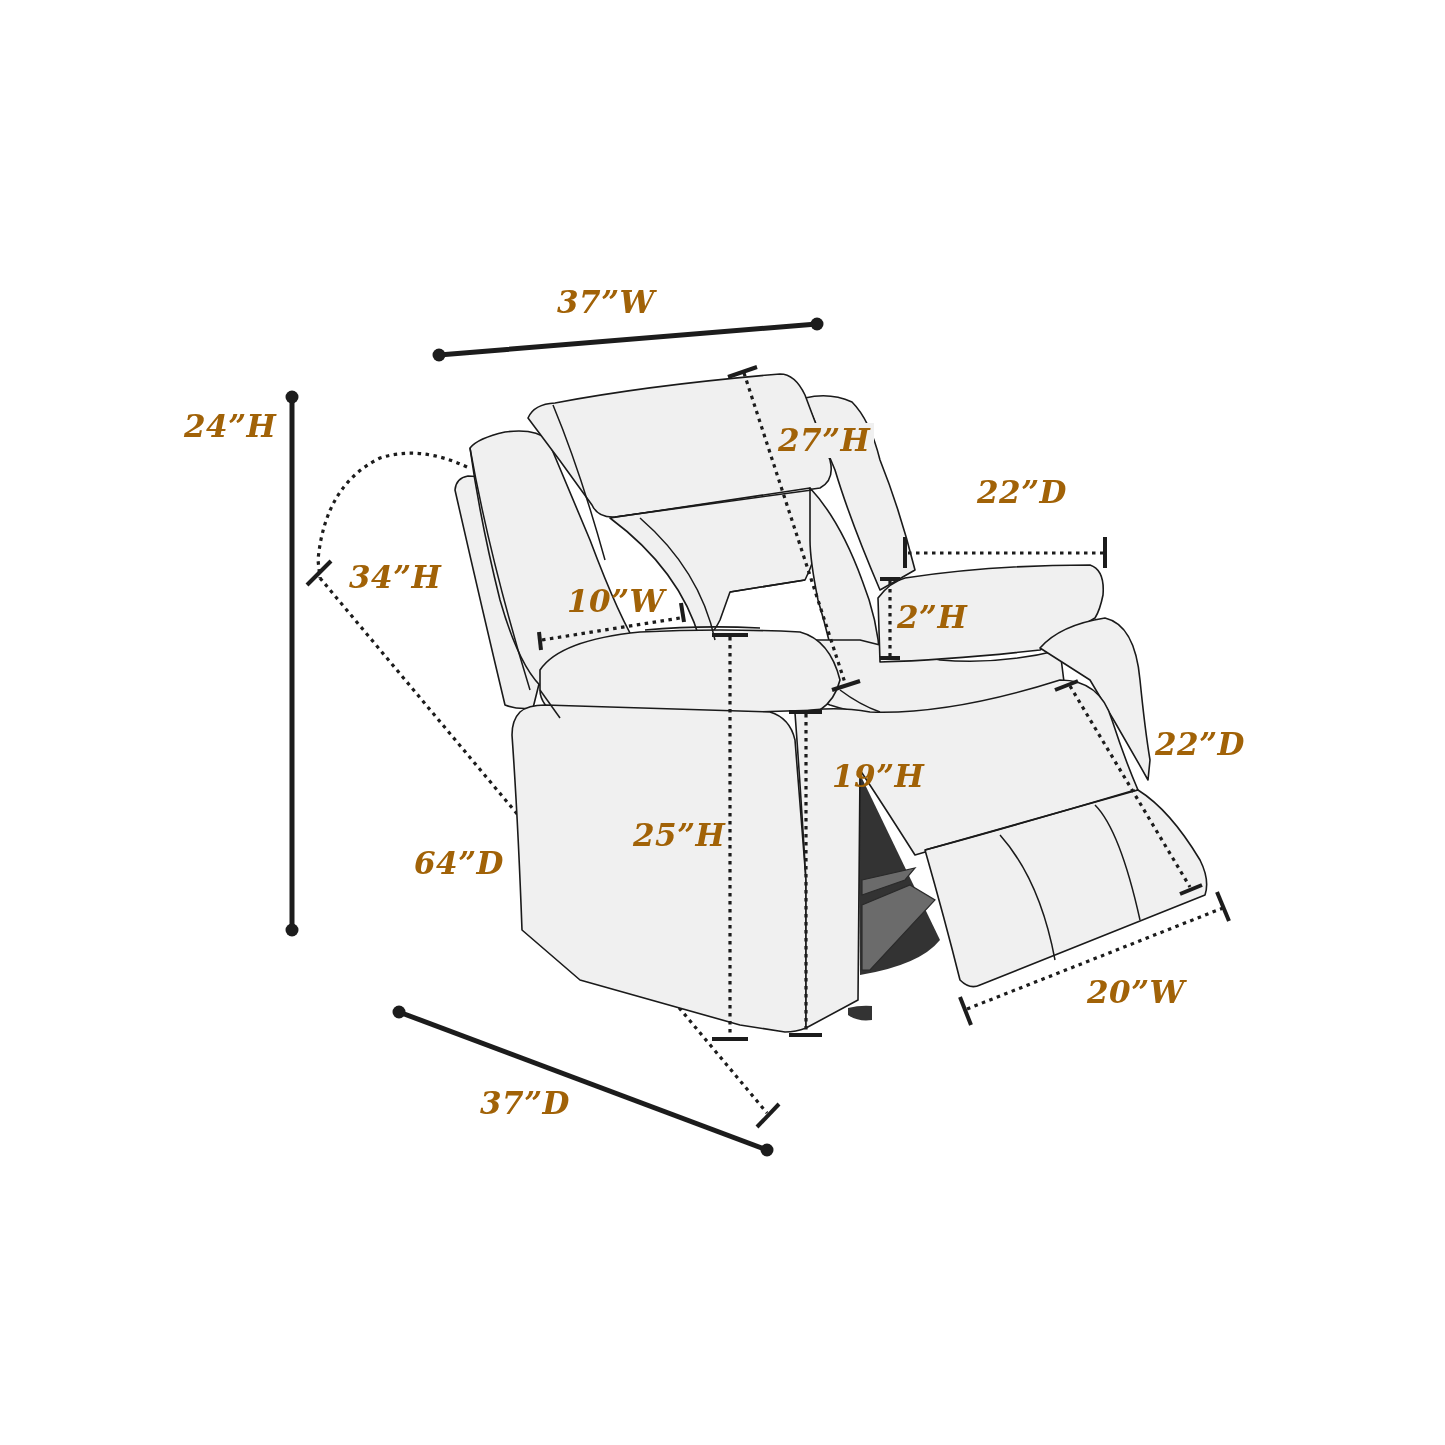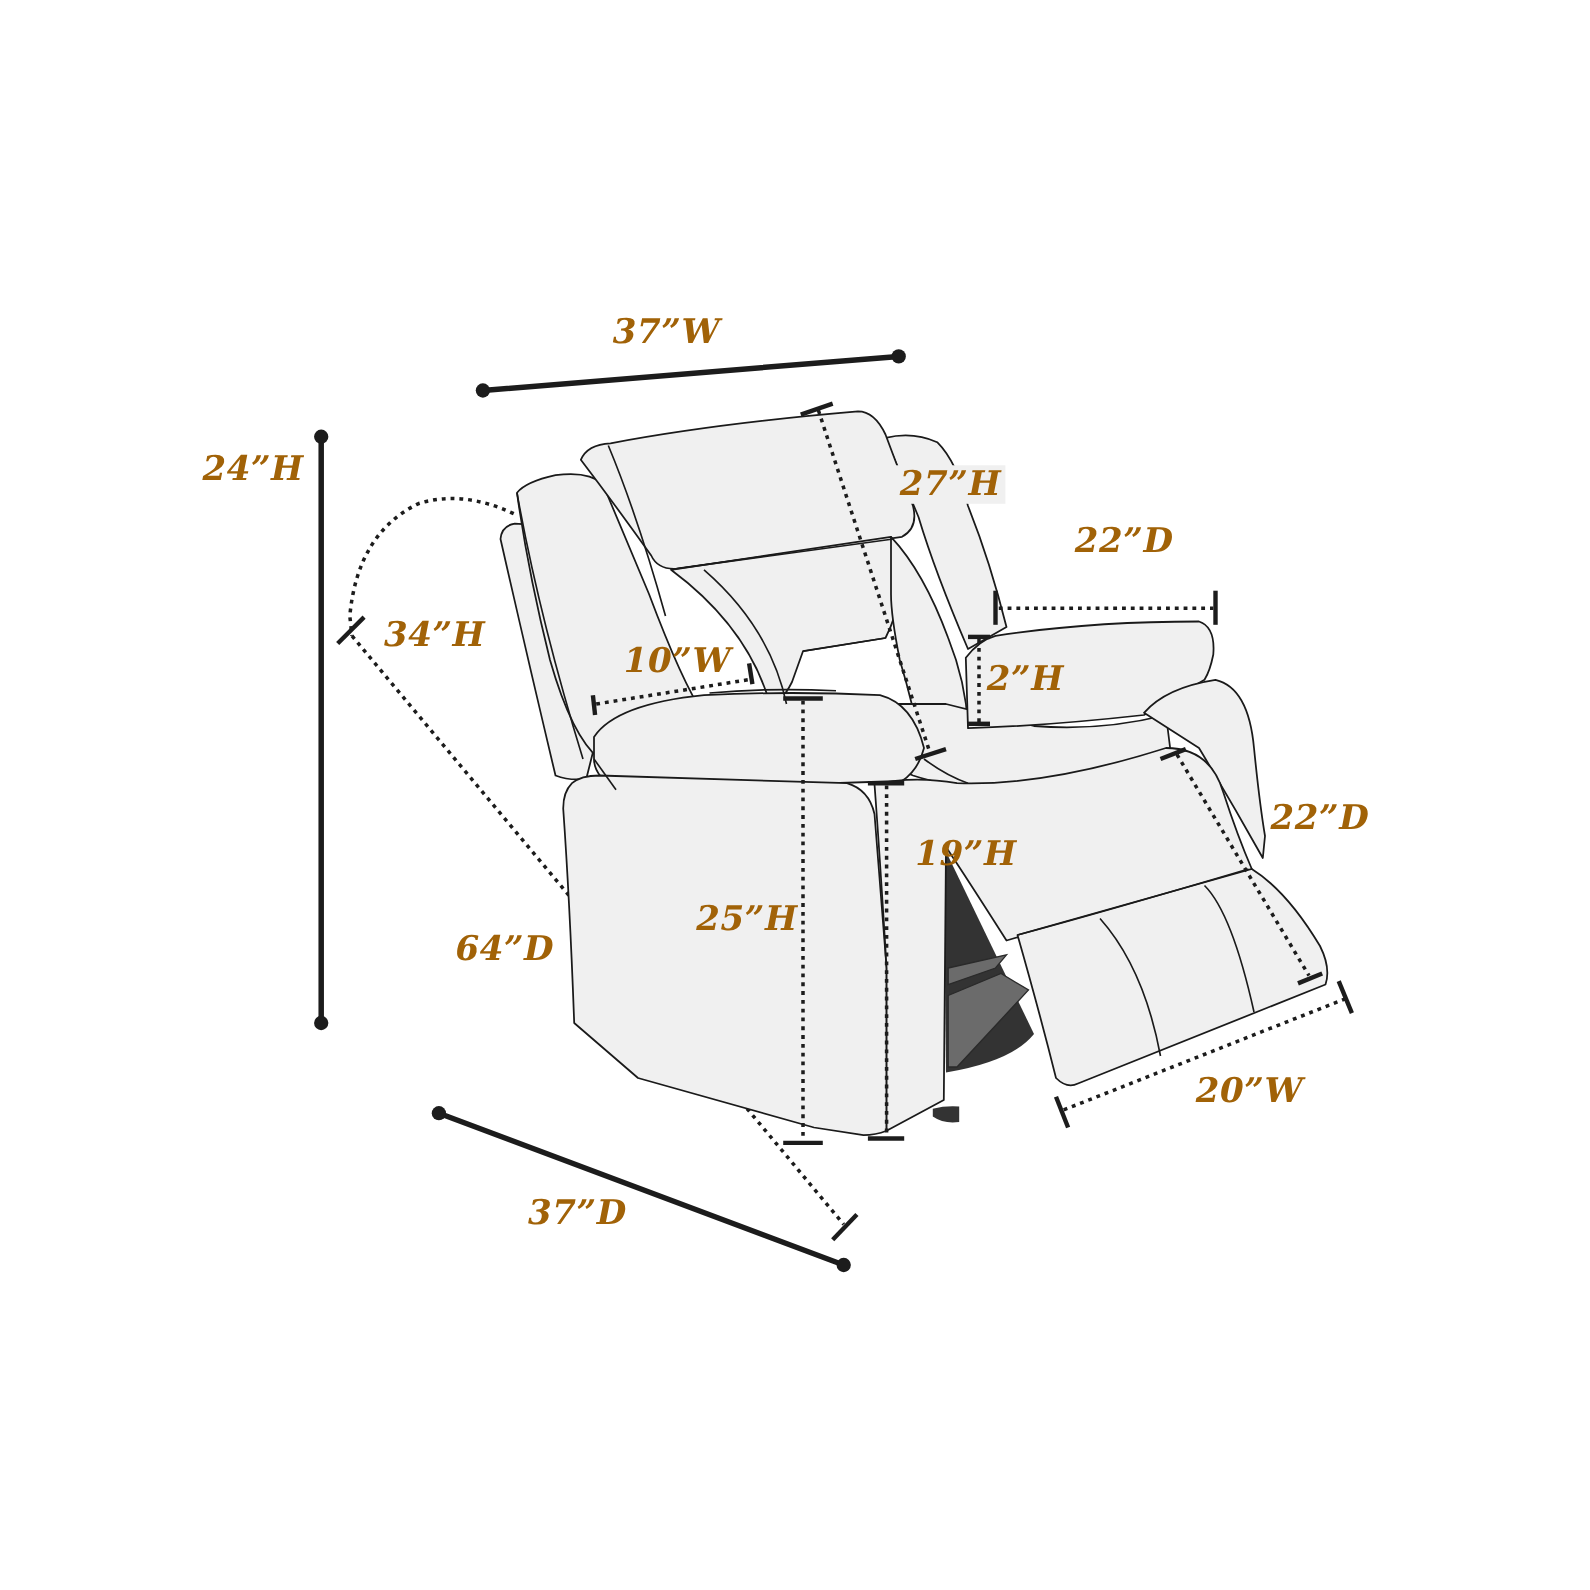--- a/index.html
+++ b/index.html
@@ -144,20 +144,20 @@
     <line class="dim-dash" x1="967" y1="1009" x2="1223" y2="908"></line>
     <line class="tick" x1="1217" y1="892" x2="1229" y2="921"></line>
   </g>
 </svg>
 
 <div class="label" style="left:557px; top:287px;">37”W</div>
 <div class="label" style="left:184px; top:411px;">24”H</div>
 <div class="label" style="left:480px; top:1088px;">37”D</div>
 <div class="label" style="left:414px; top:848px;">64”D</div>
 <div class="label" style="left:349px; top:562px;">34”H</div>
-<div class="label label-bg" style="left:774px; top:423px;margin-left:40px;">27”H</div>
+<div class="label label-bg" style="left:774px; top:423px;">27”H</div>
 <div class="label" style="left:977px; top:477px;">22”D</div>
 <div class="label" style="left:897px; top:602px;">2”H</div>
 <div class="label" style="left:567px; top:586px;">10”W</div>
 <div class="label" style="left:633px; top:820px;">25”H</div>
 <div class="label" style="left:832px; top:737px;margin-top:24px;">19”H</div>
 <div class="label" style="left:1155px; top:729px;">22”D</div>
 <div class="label" style="left:1087px; top:977px;">20”W</div>
 
 </body></html>

